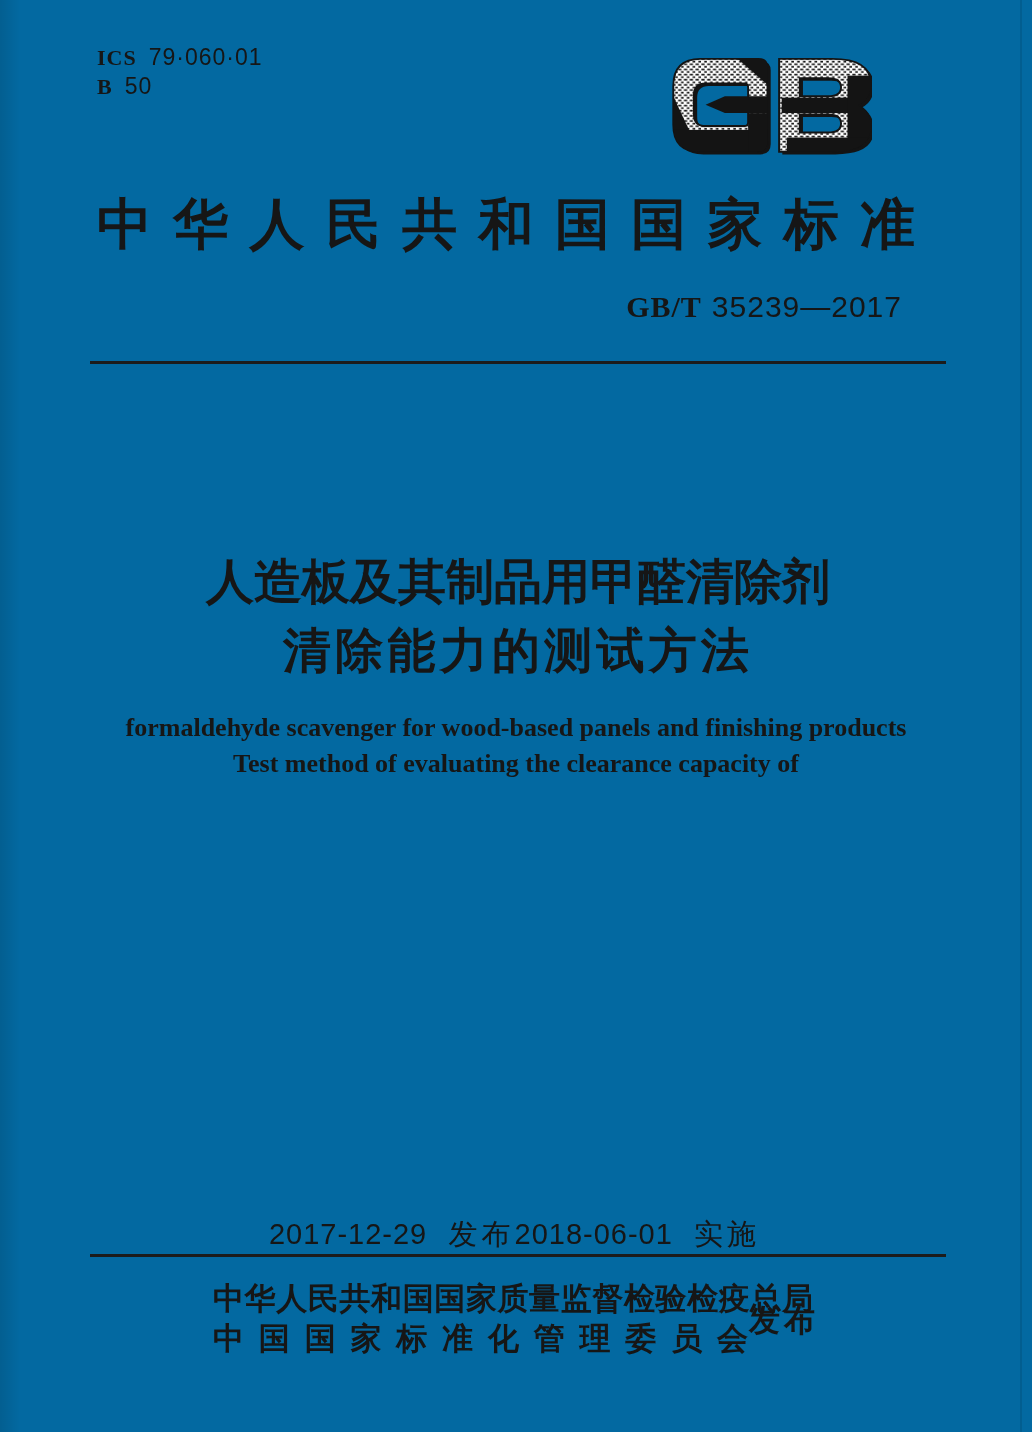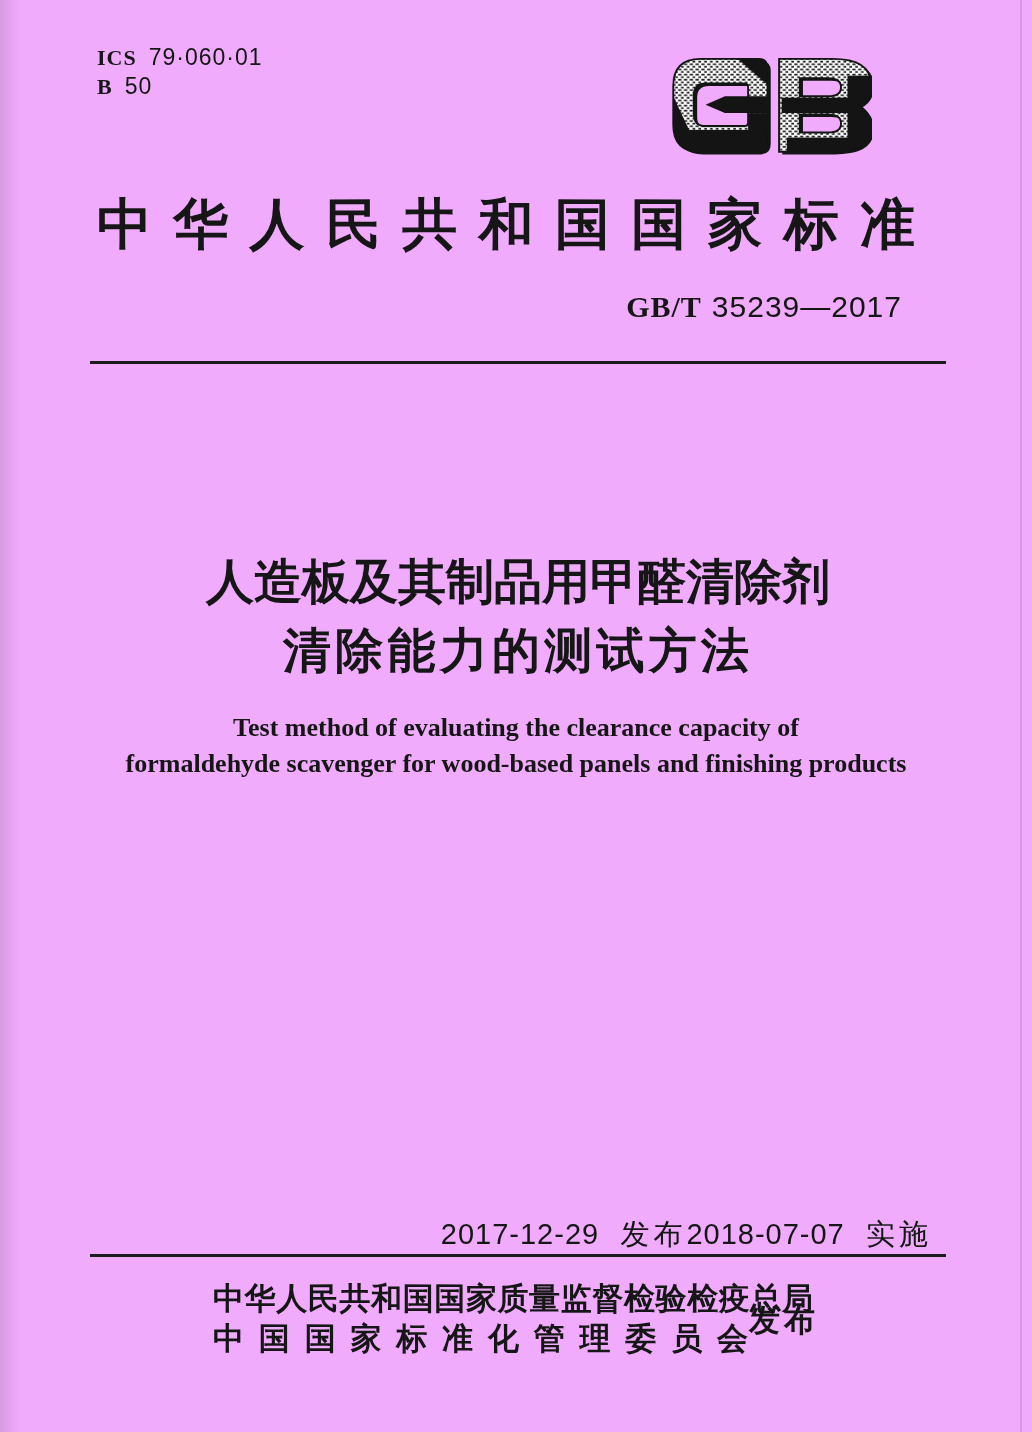--- a/index.html
+++ b/index.html
@@ -4,21 +4,21 @@
 <style>
   html,body{margin:0;padding:0;}
   body{
     width:1032px;height:1432px;
     background:#f4f4f4;
     font-family:"Liberation Serif", serif;
   }
   .page{
     position:relative;
     width:1032px;height:1432px;
-    background:#f0abfc;
+    background:#0369a1;
     color:#161616;
     overflow:hidden;
   }
   
   .edge-left{
     position:absolute;left:0;top:0;bottom:0;width:20px;
     background:linear-gradient(to right, rgba(0,0,0,0.10), rgba(0,0,0,0));
     pointer-events:none;
   }
   .edge-right{
@@ -95,21 +95,21 @@
     position:absolute;left:0;top:710px;width:1032px;
     text-align:center;
     font-family:"Liberation Serif", serif;
     font-weight:bold;font-size:26px;line-height:36px;
     white-space:nowrap;
   }
 
   
   .dates{
     position:absolute;left:97px;top:1218px;right:100px;
-    display:flex;justify-content:flex-end;
+    display:flex;justify-content:center;
     font-size:29px;line-height:32px;white-space:nowrap;
   }
   .dates .num{
     font-family:"Liberation Sans", sans-serif;letter-spacing:1px;
   }
   .dates .cjk{
     font-family:"Liberation Sans", sans-serif;
     margin-left:14px;letter-spacing:4px;
   }
 
@@ -232,31 +232,31 @@
         <span>力</span>
         <span>的</span>
         <span>测</span>
         <span>试</span>
         <span>方</span>
         <span>法</span>
       </div>
   </div>
 
   <div class="en-title">
+    <div>formaldehyde scavenger for wood-based panels and finishing products</div>
     <div>Test method of evaluating the clearance capacity of</div>
-    <div>formaldehyde scavenger for wood-based panels and finishing products</div>
   </div>
 
   <div class="dates">
     <div>
       <span class="num">2017-12-29</span>
       <span class="cjk">发布</span>
     </div>
     <div>
-      <span class="num">2018-07-07</span>
+      <span class="num">2018-06-01</span>
       <span class="cjk">实施</span>
     </div>
   </div>
 
   <div class="rule rule-bottom"></div>
 
   <div class="publisher">
     <div class="pub-line pub-line1">
         <span>中</span>
         <span>华</span>

